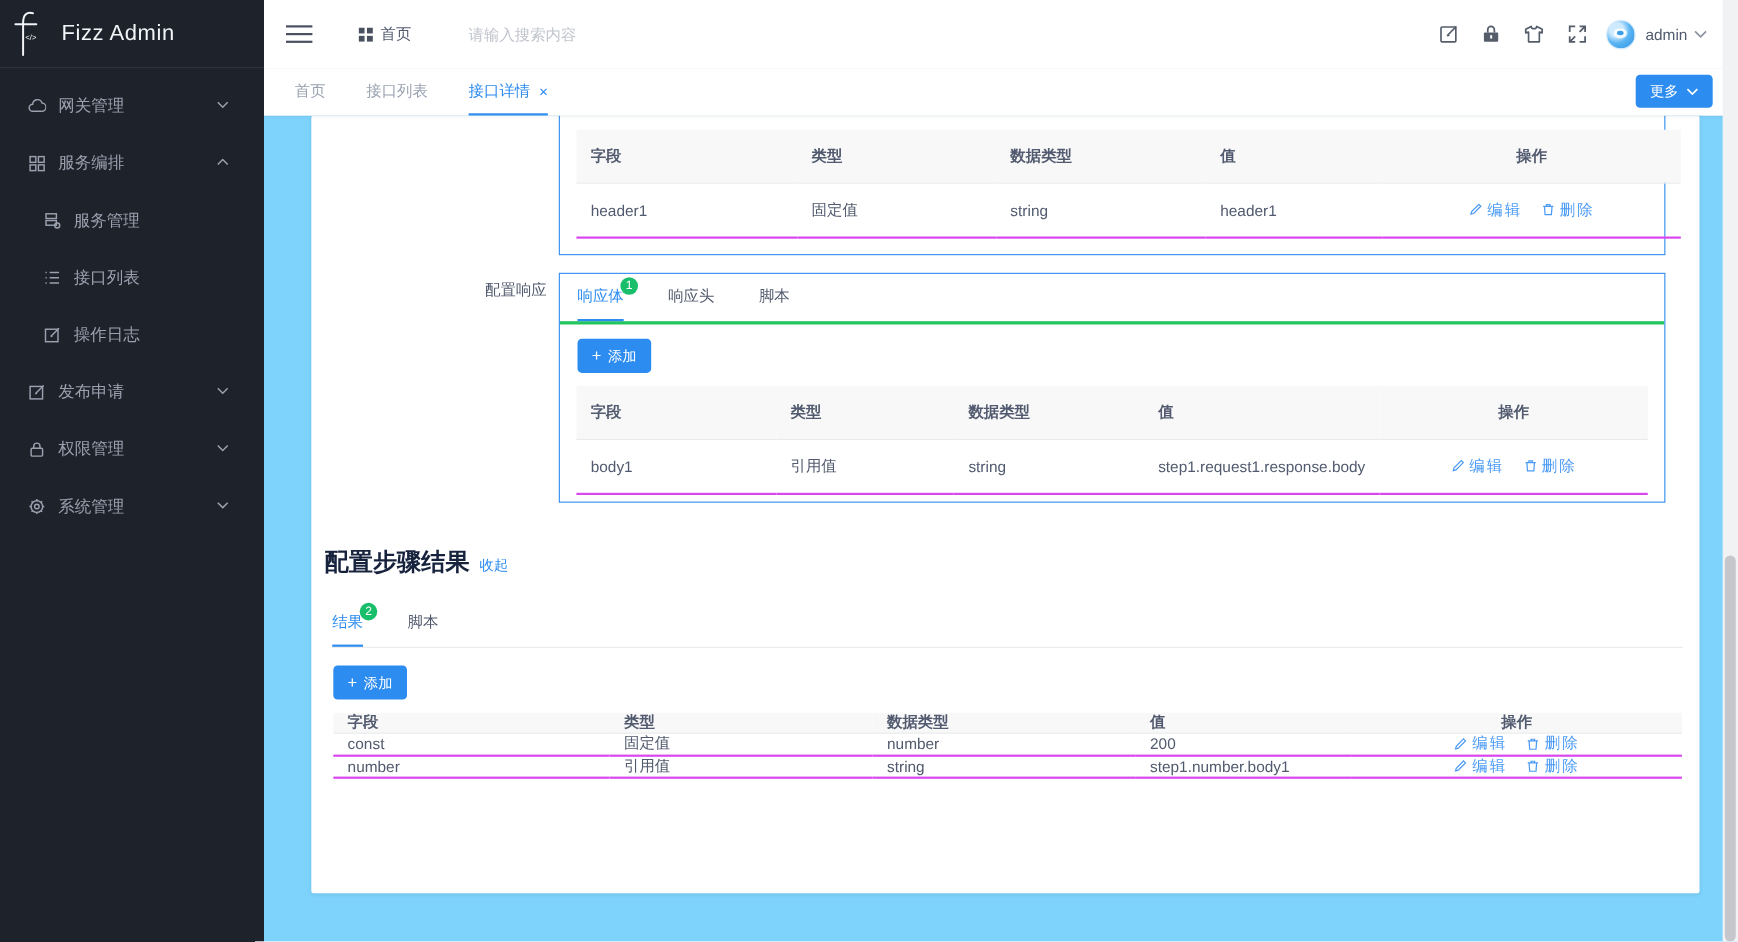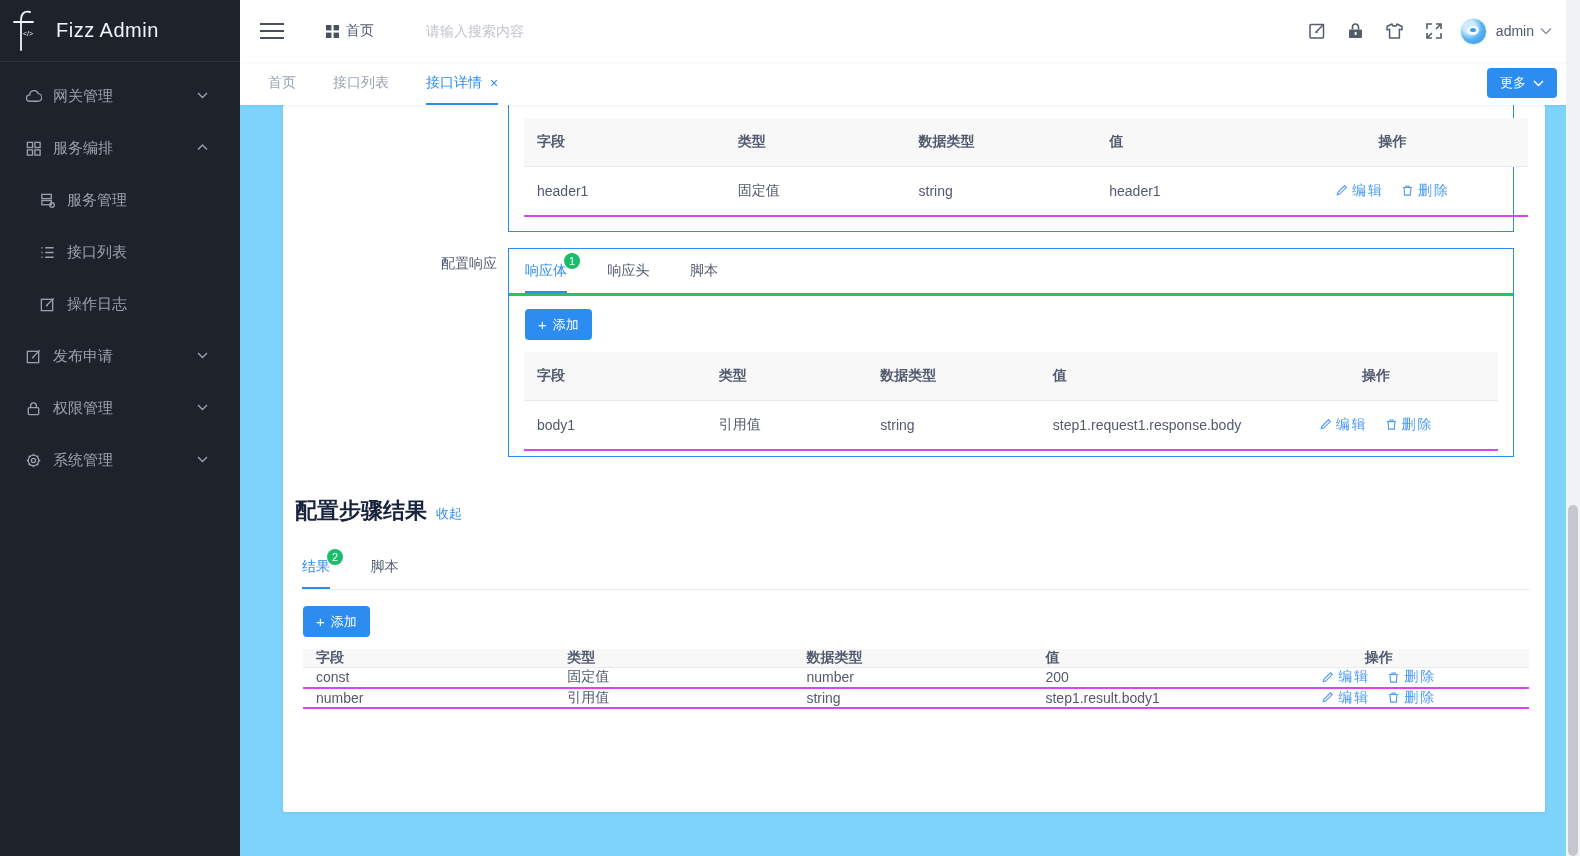--- a/index.html
+++ b/index.html
@@ -405,21 +405,21 @@
                     <path d="M2 3.8h10M5.3 3.8V2.2h3.4v1.6M3.3 3.8l.6 8.2h6.2l.6-8.2"></path>
                   </svg>
                   <span>删除</span>
                 </span>
           </td>
         </tr>
         <tr>
           <td>number</td>
           <td>引用值</td>
           <td>string</td>
-          <td>step1.result.body1</td>
+          <td>step1.number.body1</td>
           <td class="ops">
             <span class="op-link">
                   <svg width="13" height="13" viewBox="0 0 14 14" fill="none" stroke="currentColor" stroke-width="1.2">
                     <path d="M10.2 1.9l1.9 1.9L5 10.9l-2.6.7.7-2.6z"></path>
                   </svg>
                   <span>编辑</span>
                 </span>
             <span class="op-link">
                   <svg width="13" height="13" viewBox="0 0 14 14" fill="none" stroke="currentColor" stroke-width="1.2">
                     <path d="M2 3.8h10M5.3 3.8V2.2h3.4v1.6M3.3 3.8l.6 8.2h6.2l.6-8.2"></path>

